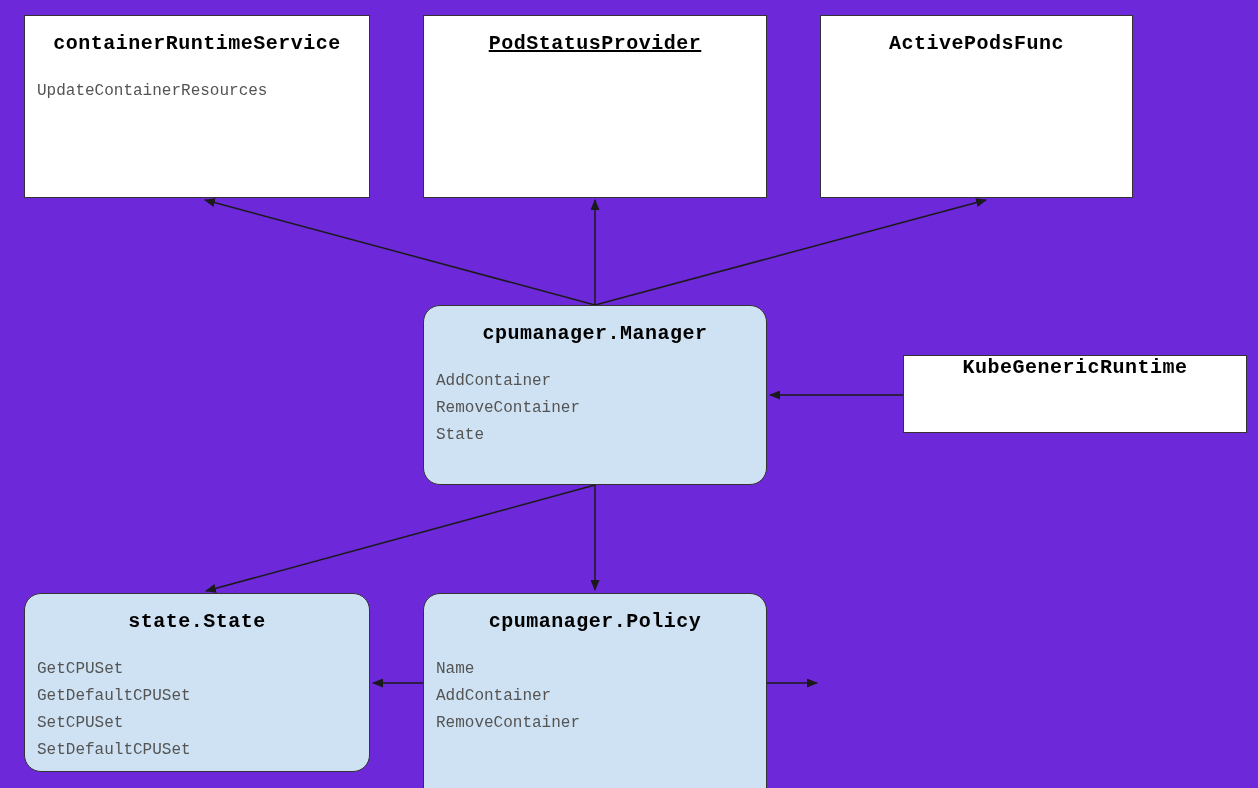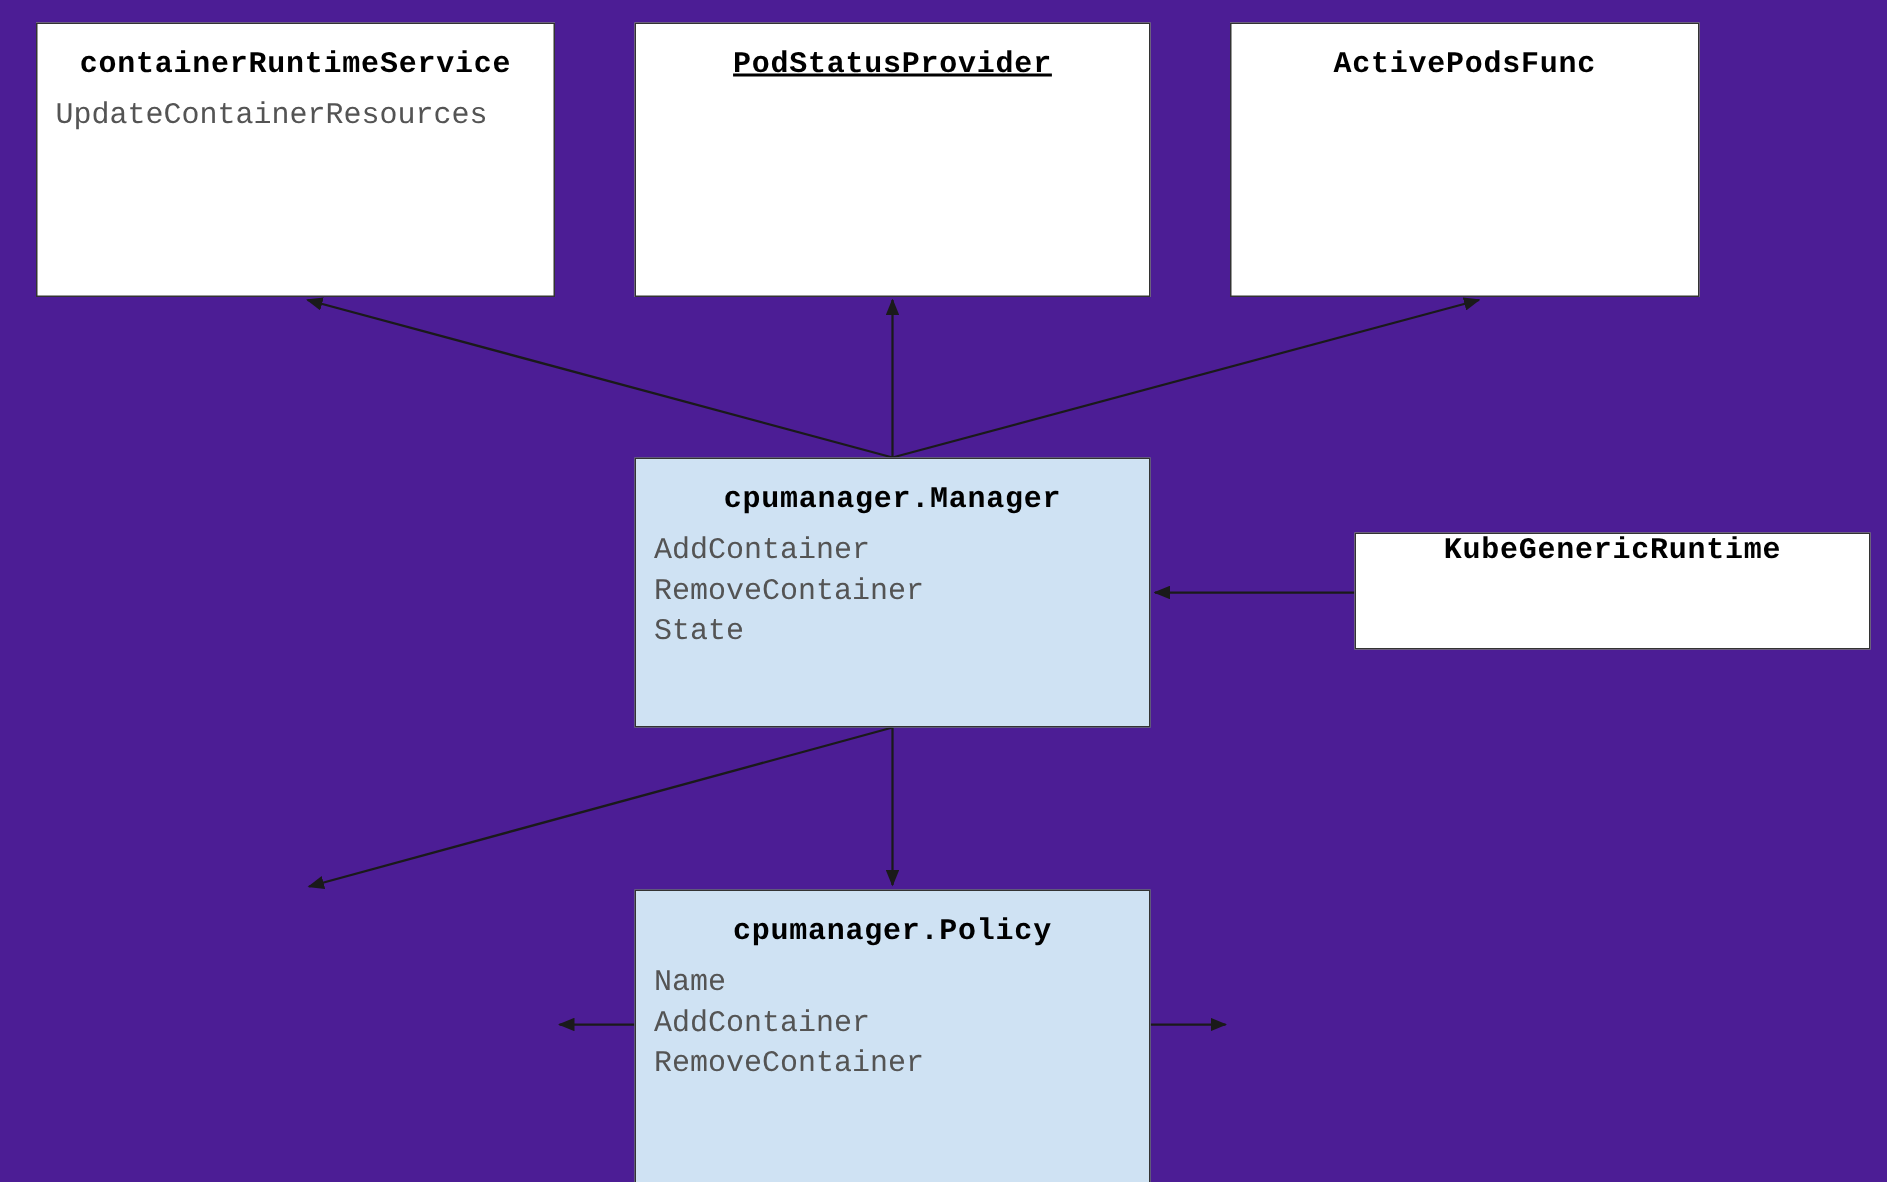--- a/index.html
+++ b/index.html
@@ -4,62 +4,63 @@
 <style>
   html, body {
     margin: 0;
     padding: 0;
     background: #ffffff;
   }
   .canvas {
     position: relative;
     width: 1258px;
     height: 788px;
-    background: #4c1d95;
+    background: #6d28d9;
     font-family: "Liberation Mono", "DejaVu Sans Mono", monospace;
     overflow: hidden;
   }
   .arrows {
     position: absolute;
     left: 0;
     top: 0;
     width: 1258px;
     height: 788px;
     pointer-events: none;
   }
   .box {
     position: absolute;
     box-sizing: border-box;
     border: 1.5px solid #333333;
     background: #ffffff;
   }
   .box.blue {
     background: #cfe2f3;
+    border-radius: 17px;
   }
   .box-title {
     margin-top: 16px;
     text-align: center;
     font-weight: bold;
     font-size: 20px;
     line-height: 23px;
     color: #000000;
     letter-spacing: 0.5px;
   }
   .box.center-title {
     display: flex;
     align-items: flex-start;
     justify-content: center;
   }
   .box.center-title .box-title {
     margin-top: 0;
   }
   .box-methods {
-    margin-top: 9px;
+    margin-top: 23px;
     padding-left: 12px;
-    font-size: 20px;
+    font-size: 16px;
     line-height: 27px;
     color: #545454;
     font-family: Liberation Mono, monospace;
   }
 </style>
 </head>
 <body>
 
 <div class="canvas">
 
@@ -100,20 +101,29 @@
       <div class="method">AddContainer</div>
       <div class="method">RemoveContainer</div>
       <div class="method">State</div>
     </div>
   </div>
 
   <div class="box plain center-title" style="left:903px; top:355px; width:344px; height:78px;">
     <div class="box-title">KubeGenericRuntime</div>
   </div>
 
+  <div class="box blue" style="left:24px; top:593px; width:346px; height:179px;">
+    <div class="box-title">state.State</div>
+    <div class="box-methods">
+      <div class="method">GetCPUSet</div>
+      <div class="method">GetDefaultCPUSet</div>
+      <div class="method">SetCPUSet</div>
+      <div class="method">SetDefaultCPUSet</div>
+    </div>
+  </div>
 
   <div class="box blue" style="left:423px; top:593px; width:344px; height:214px;">
     <div class="box-title">cpumanager.Policy</div>
     <div class="box-methods">
       <div class="method">Name</div>
       <div class="method">AddContainer</div>
       <div class="method">RemoveContainer</div>
     </div>
   </div>
 

